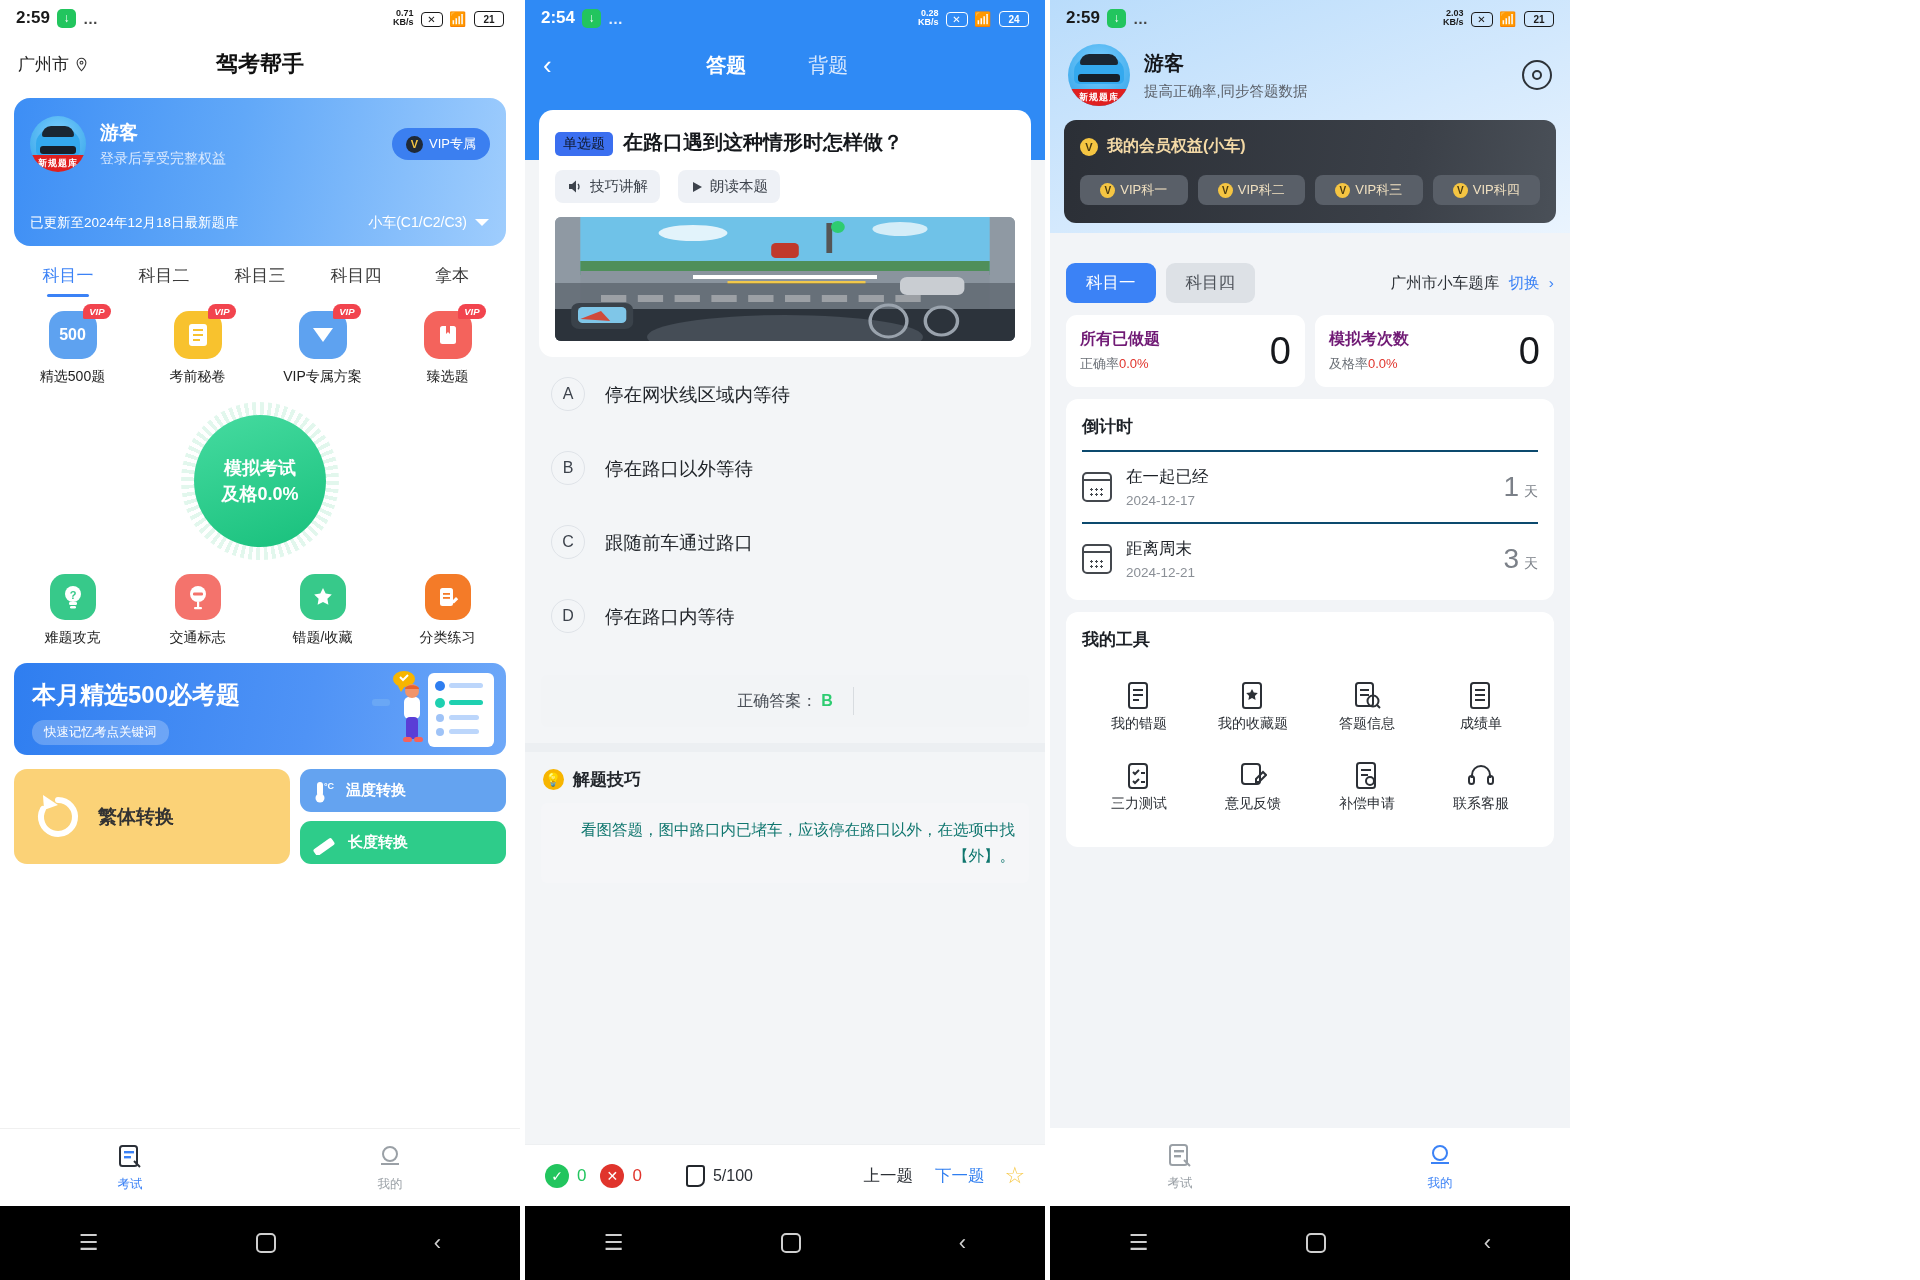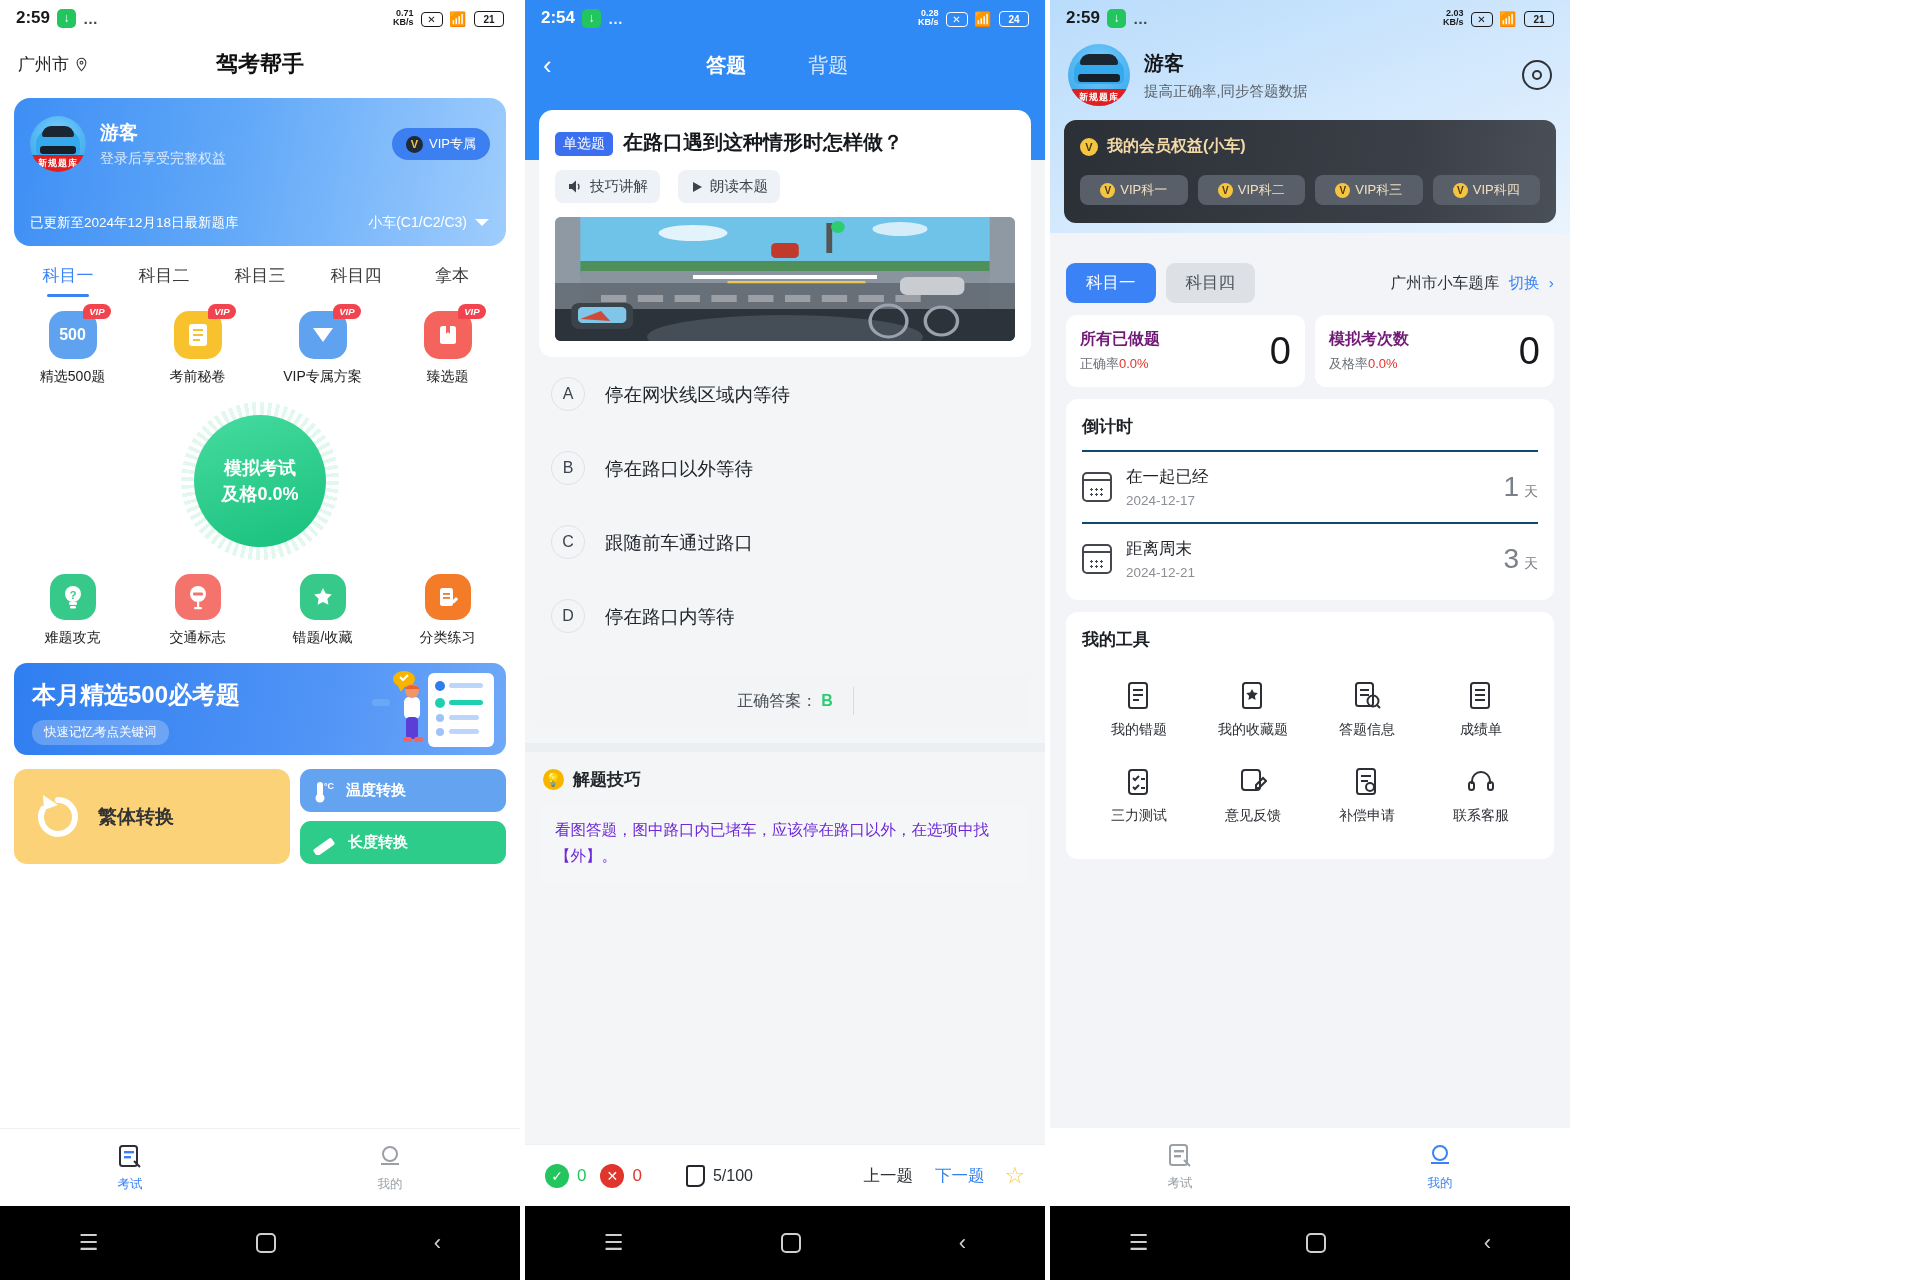--- a/index.html
+++ b/index.html
@@ -88,39 +88,39 @@
   
   .p2 { background:linear-gradient(180deg,#2f8af5 0%,#2f8af5 160px,#f3f5f7 160px,#f3f5f7 100%); }
   .p2-head { height:58px; display:flex; align-items:center; padding:0 18px; color:#fff; }
   .p2-back { font-size:26px; line-height:1; }
   .p2-tabs { margin-left:auto; margin-right:auto; display:flex; gap:62px; transform:translateX(-12px); }
   .p2-tab { font-size:20px; color:#dbeafe; }
   .p2-tab.active { color:#fff; font-weight:600; }
 
   .p2-card { margin:16px 14px 0; background:#fff; border-radius:14px; padding:18px 16px 16px; }
   .p2-qrow { display:flex; align-items:flex-start; gap:10px; }
-  .p2-type { background:#3b6ff0; color:#ffffff; font-size:14px; padding:3px 8px; border-radius:5px; flex:0 0 auto; margin-top:4px; }
+  .p2-type { background:#3b6ff0; color:#0f172a; font-size:14px; padding:3px 8px; border-radius:5px; flex:0 0 auto; margin-top:4px; }
   .p2-q { font-size:20px; font-weight:700; color:#15181c; line-height:1.42; }
   .p2-acts { display:flex; gap:18px; margin-top:14px; }
   .p2-act { background:#eef1f6; border-radius:8px; padding:7px 12px; font-size:14.5px; color:#3d434c; display:flex; align-items:center; gap:6px; }
   .p2-img { margin-top:14px; height:124px; border-radius:6px; overflow:hidden; position:relative; background:#9aa3ad; }
 
   .p2-opt { display:flex; align-items:center; gap:20px; padding:20px 26px; }
   .p2-ob { width:34px; height:34px; border-radius:50%; border:1.5px solid #dfe3e8; display:flex; align-items:center; justify-content:center; font-size:16px; color:#3d434c; flex:0 0 34px; }
   .p2-ot { font-size:18.5px; color:#22262b; }
 
   .p2-ans { margin:22px 16px 0; height:52px; background:#f2f4f6; border-radius:6px; display:flex; align-items:center; justify-content:center; position:relative; }
   .p2-ans-t { font-size:16px; color:#4a4f57; }
   .p2-ans-b { color:#2ecc71; font-weight:600; margin-left:4px; }
   .p2-ans-div { position:absolute; left:64%; top:12px; bottom:12px; width:1px; background:#d8dce0; }
 
   .p2-sep { margin-top:16px; height:9px; background:#eceff2; }
   .p2-tipttl { display:flex; align-items:center; gap:9px; padding:16px 18px 0; font-size:17px; font-weight:700; color:#22262b; }
   .tip-bulb { width:21px; height:21px; border-radius:50%; background:#f7b500; color:#fff; font-size:13px; display:flex; align-items:center; justify-content:center; }
-  .p2-tipbody { margin:12px 16px 0; background:#f5f6f8; border-radius:6px; padding:14px 14px; font-size:15.5px; line-height:1.65; color:#6d28d9; }
+  .p2-tipbody { margin:12px 16px 0; background:#f5f6f8; border-radius:6px; padding:14px 14px; font-size:15.5px; line-height:1.65; color:#0f766e;text-align:right; }
 
   .p2-bottom { position:absolute; left:0; right:0; bottom:74px; height:62px; background:#fff; border-top:1px solid #eef0f2; display:flex; align-items:center; padding:0 20px; }
   .p2-cnt { display:flex; align-items:center; gap:8px; }
   .p2-circ { width:24px; height:24px; border-radius:50%; display:flex; align-items:center; justify-content:center; color:#fff; font-size:14px; }
   .p2-ok { background:#22c55e; } .p2-no { background:#e0342c; }
   .p2-n-ok { color:#22c55e; font-size:17px; } .p2-n-no { color:#e0342c; font-size:17px; }
   .p2-prog { margin-left:44px; display:flex; align-items:center; gap:8px; font-size:16px; color:#2c3036; }
   .p2-sheet { width:19px; height:22px; border:2px solid #23272c; border-radius:3px 3px 7px 3px; }
   .p2-prev { margin-left:auto; font-size:16.5px; color:#2c3036; }
   .p2-next { margin-left:22px; font-size:16.5px; color:#2f7ef0; }
@@ -163,21 +163,21 @@
   .cal { width:30px; height:30px; border:2px solid #44484e; border-radius:5px; position:relative; flex:0 0 30px; }
   .cal:before { content:""; position:absolute; left:0; right:0; top:5px; height:2px; background:#44484e; }
   .cal:after { content:""; position:absolute; left:5px; top:13px; width:16px; height:9px;
      background-image:radial-gradient(#44484e 1px, transparent 1.2px); background-size:5px 5px; }
   .p3-rl .t { font-size:16.5px; color:#1c2026; }
   .p3-rl .d { font-size:13.5px; color:#8a8f96; margin-top:5px; }
   .p3-rv { margin-left:auto; font-size:28px; color:#16181c; }
   .p3-rv span { font-size:14px; color:#7b8088; margin-left:5px; }
 
   .p3-tools { display:flex; flex-wrap:wrap; padding:4px 0 14px; }
-  .p3-tool { width:25%; display:flex; flex-direction:column; align-items:center; gap:10px; padding:14px 0; }
+  .p3-tool { width:25%; display:flex; flex-direction:column; align-items:center; gap:4px; padding:14px 0; }
   .p3-tool .ti { width:28px; height:30px; }
   .p3-tool .tl { font-size:14px; color:#2c3036; }
 
   .p3-tabbar { position:absolute; left:0; right:0; bottom:74px; height:78px; background:#fff; display:flex; }
 </style>
 </head>
 <body>
 
 <div class="stage">
 

